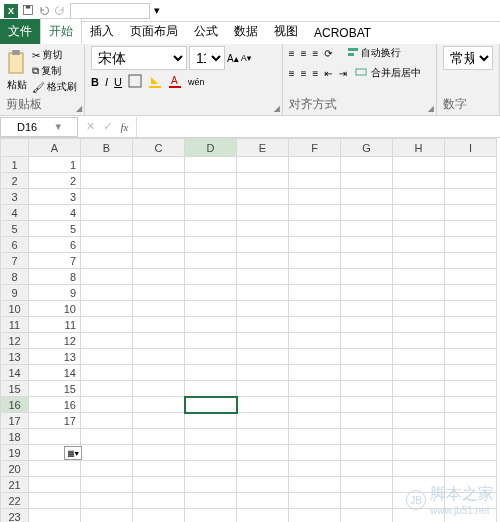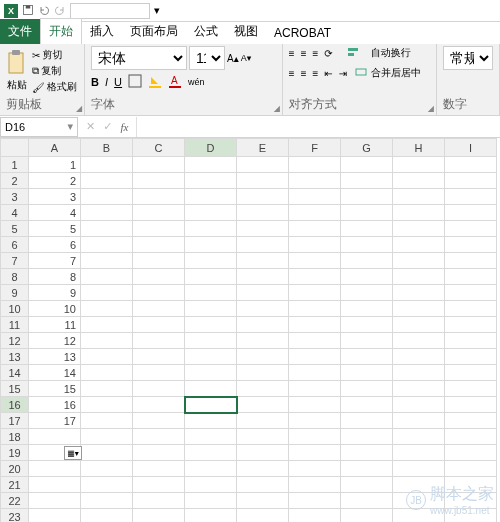--- a/index.html
+++ b/index.html
@@ -19,21 +19,21 @@
 .clip-left { display: flex; flex-direction: column; align-items: center; gap: 2px; padding-top: 4px; }
 .clip-right { display: flex; flex-direction: column; gap: 2px; font-size: 10px; padding-top: 2px; }
 .clip-right div { display: flex; align-items: center; gap: 2px; }
 .font-top { display: flex; align-items: center; gap: 2px; margin-bottom: 4px; }
 .font-sel { border: 1px solid #ccc; background: #fff; height: 24px; font-size: 14px; padding: 0 2px; }
 .font-btns { display: flex; gap: 6px; align-items: center; margin-top: 2px; }
 .font-btns span, .align-btns span { cursor: pointer; }
 .align-top, .align-bot { display: flex; gap: 6px; align-items: center; font-size: 10px; }
 .align-top svg, .align-bot svg { width: 14px; height: 14px; }
 .namebox-row { height: 22px; border-bottom: 1px solid #d4d4d4; display: flex; align-items: center; }
-.namebox { width: 78px; height: 20px; border: 1px solid #ccc; background: #fff; padding: 0 4px; font-size: 11px; display: flex; align-items: center; justify-content: space-between; }
+.namebox { width: 78px; height: 20px; border: 1px solid #ccc; background: #fff; padding: 0 16px; font-size: 11px; display: flex; align-items: center; justify-content: space-between; }
 .fx-btns { display: flex; align-items: center; gap: 8px; padding: 0 8px; color: #bbb; }
 .fx-btns .fx { font-style: italic; font-family: serif; color: #666; }
 .fbar { flex: 1; height: 20px; border-left: 1px solid #e0e0e0; padding: 0 4px; }
 .grid-wrap { position: relative; }
 table { border-collapse: collapse; table-layout: fixed; }
 th, td { border: 1px solid #d9d9d9; font-size: 11px; font-weight: normal; color: #444; }
 .corner { width: 28px; height: 18px; background: #f0f0f0; }
 .colh { width: 52px; height: 18px; background: #f0f0f0; text-align: center; }
 .colh.sel { background: #d3e4d3; }
 .rowh { width: 28px; background: #f0f0f0; text-align: center; }
@@ -65,20 +65,21 @@
   <input class="q-input" value="" style="">
   <span>▾</span>
 </div>
 
 <div class="tabs">
   <div class="tab file">文件</div>
   <div class="tab active">开始</div>
   <div class="tab">插入</div>
   <div class="tab">页面布局</div>
   <div class="tab">公式</div>
+  <div class="tab">数据</div>
   <div class="tab">视图</div>
   <div class="tab">ACROBAT</div>
 </div>
 
 <div class="ribbon">
   <div class="group" style="width:86px">
     <div class="group-body">
       <div class="clip-left">
         <svg width="22" height="26">
             <rect x="3" y="3" width="14" height="20" fill="#f8e6b8" stroke="#b89a4a"></rect>
@@ -124,32 +125,31 @@
               <path d="M3 3 L10 10 L3 10 Z" fill="#ffc000"></path>
               <rect x="1" y="12" width="12" height="2" fill="#ffc000"></rect>
             </svg></span>
         <span><svg width="14" height="14">
               <text x="3" y="10" font-size="10" fill="#c00">A</text>
               <rect x="1" y="12" width="12" height="2" fill="#c00"></rect>
             </svg></span>
         <span style="font-size:9px">wén</span>
       </div>
     </div>
-    <div class="group-label">字体</div>
     <span class="dlaunch">◢</span>
   </div>
 
   <div class="group" style="width:156px">
     <div>
       <div class="align-top" style="margin-bottom:6px">
         <span>≡</span>
         <span>≡</span>
         <span>≡</span>
         <span>⟳</span>
-        <span style="margin-left:8px;display:flex;align-items:center;gap:10px">
+        <span style="margin-left:8px;display:flex;align-items:center;gap:0">
             <svg width="12" height="12">
               <rect x="1" y="2" width="10" height="3" fill="#4a8"></rect>
               <rect x="1" y="7" width="6" height="3" fill="#4a8"></rect>
             </svg>
             <span>自动换行</span>
           </span>
       </div>
       <div class="align-bot">
         <span>≡</span>
         <span>≡</span>

